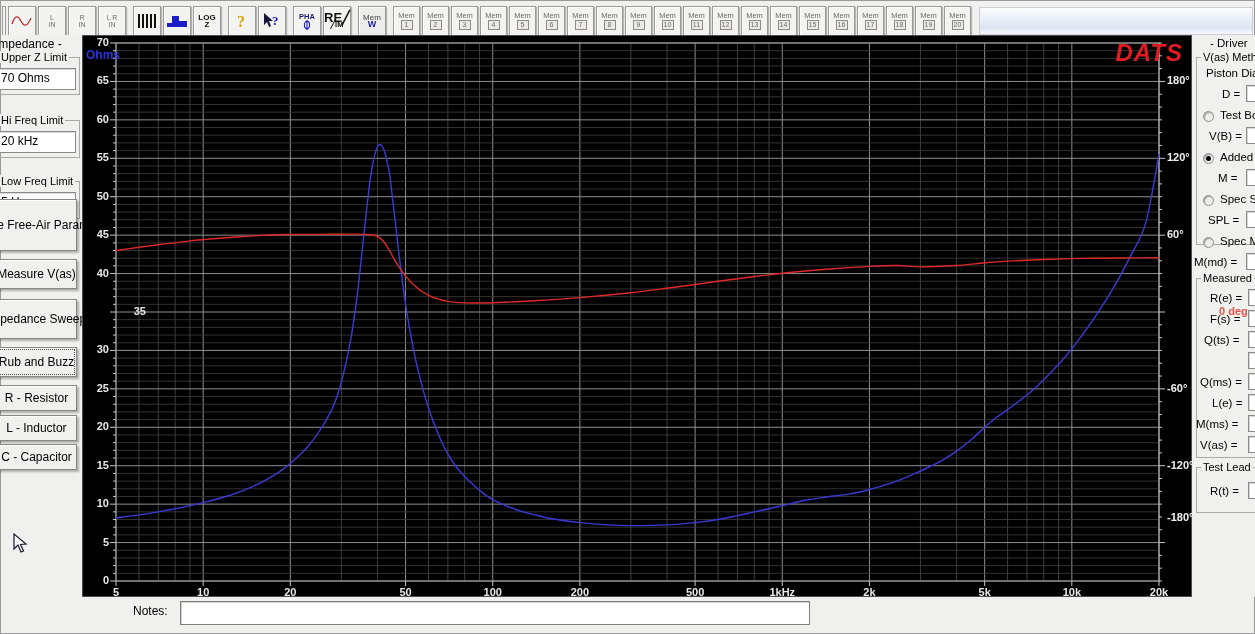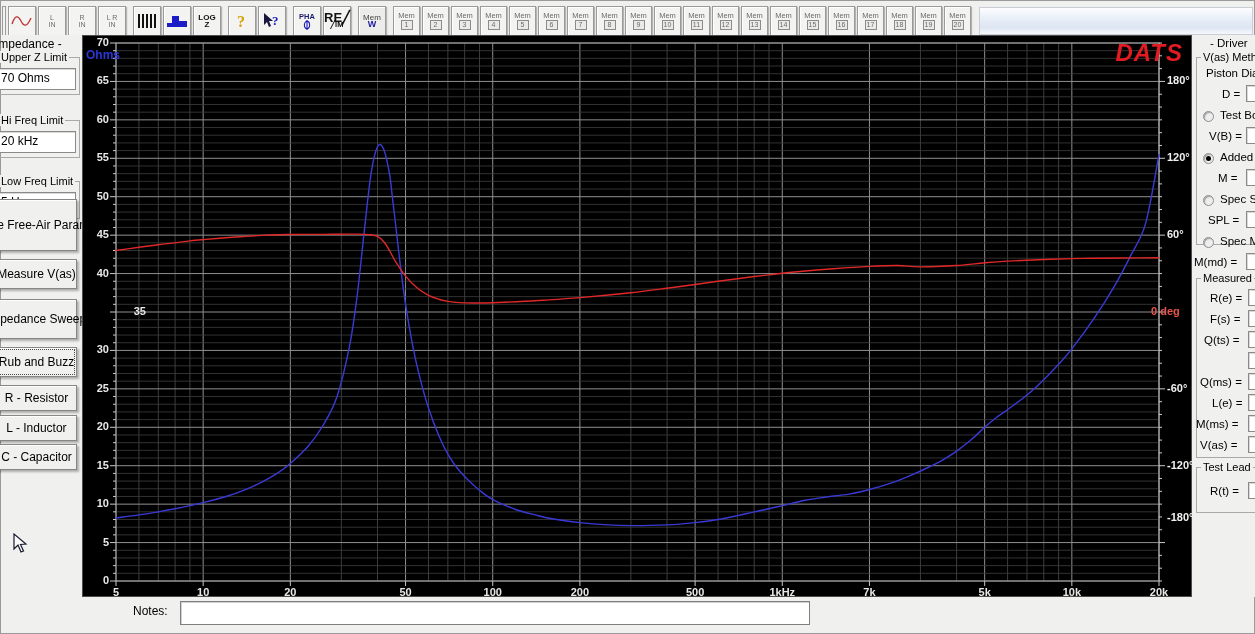--- a/index.html
+++ b/index.html
@@ -599,28 +599,28 @@
         <div class="axis-lbl " style="left: 26px; top: 38.4286px; transform: translateX(-100%);">65</div>
         <div class="axis-lbl " style="left: 26px; top: 0px; transform: translateX(-100%);">70</div>
         <div class="axis-lbl " style="left: 33px; top: 550px; transform: translateX(-50%);">5</div>
         <div class="axis-lbl " style="left: 120.165px; top: 550px; transform: translateX(-50%);">10</div>
         <div class="axis-lbl " style="left: 207.33px; top: 550px; transform: translateX(-50%);">20</div>
         <div class="axis-lbl " style="left: 322.557px; top: 550px; transform: translateX(-50%);">50</div>
         <div class="axis-lbl " style="left: 409.722px; top: 550px; transform: translateX(-50%);">100</div>
         <div class="axis-lbl " style="left: 496.887px; top: 550px; transform: translateX(-50%);">200</div>
         <div class="axis-lbl " style="left: 612.113px; top: 550px; transform: translateX(-50%);">500</div>
         <div class="axis-lbl " style="left: 699.278px; top: 550px; transform: translateX(-50%);">1kHz</div>
-        <div class="axis-lbl " style="left: 786.443px; top: 550px; transform: translateX(-50%);">7k</div>
+        <div class="axis-lbl " style="left: 786.443px; top: 550px; transform: translateX(-50%);">2k</div>
         <div class="axis-lbl " style="left: 901.67px; top: 550px; transform: translateX(-50%);">5k</div>
         <div class="axis-lbl " style="left: 988.835px; top: 550px; transform: translateX(-50%);">10k</div>
         <div class="axis-lbl " style="left: 1076px; top: 550px; transform: translateX(-50%);">20k</div>
         <div class="axis-lbl right" style="left: 1084px; top: 38.4286px;">180°</div>
         <div class="axis-lbl right" style="left: 1084px; top: 115.286px;">120°</div>
         <div class="axis-lbl right" style="left: 1084px; top: 192.143px;">60°</div>
-        <div class="axis-lbl right" style="color: rgb(230, 85, 77); font-weight: bold; left: 1068px; top: 269px;">0 deg</div>
+        <div class="axis-lbl right" style="color: rgb(230, 85, 77); font-weight: bold; left: 1136px; top: 269px;">0 deg</div>
         <div class="axis-lbl right" style="left: 1084px; top: 345.857px;">-60°</div>
         <div class="axis-lbl right" style="left: 1084px; top: 422.714px; text-align: right;">-120°</div>
         <div class="axis-lbl right" style="left: 1084px; top: 475px;">-180°</div>
       </div>
 </div>
 
 <div class="notesbar"></div>
 <div class="notes-label">Notes:</div>
 <div class="notes-input" placeholder=""></div>
 

